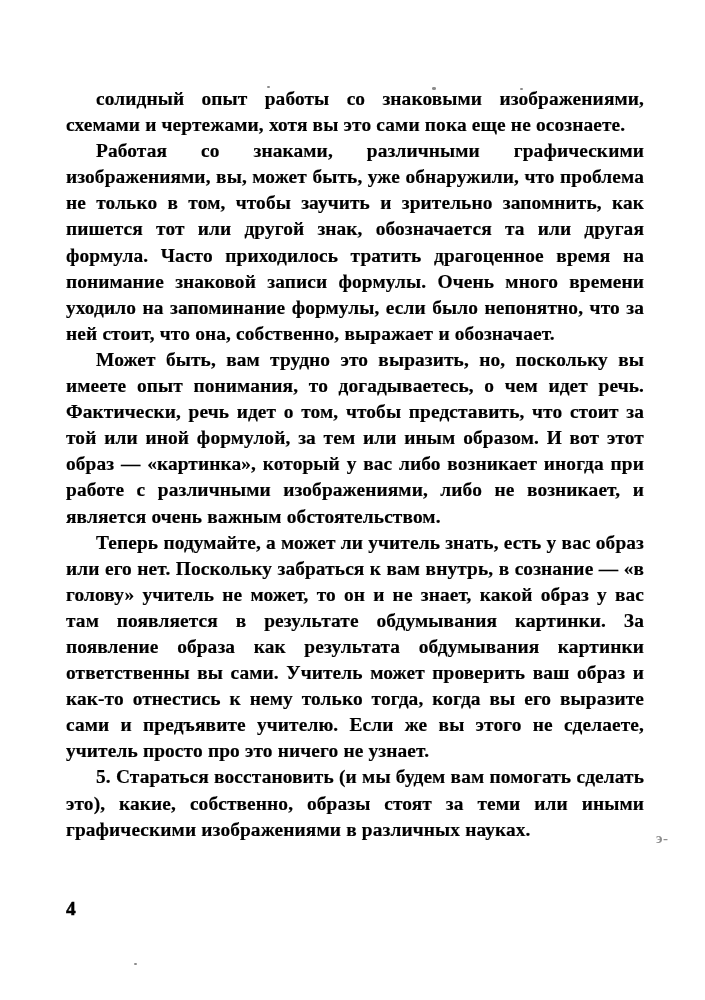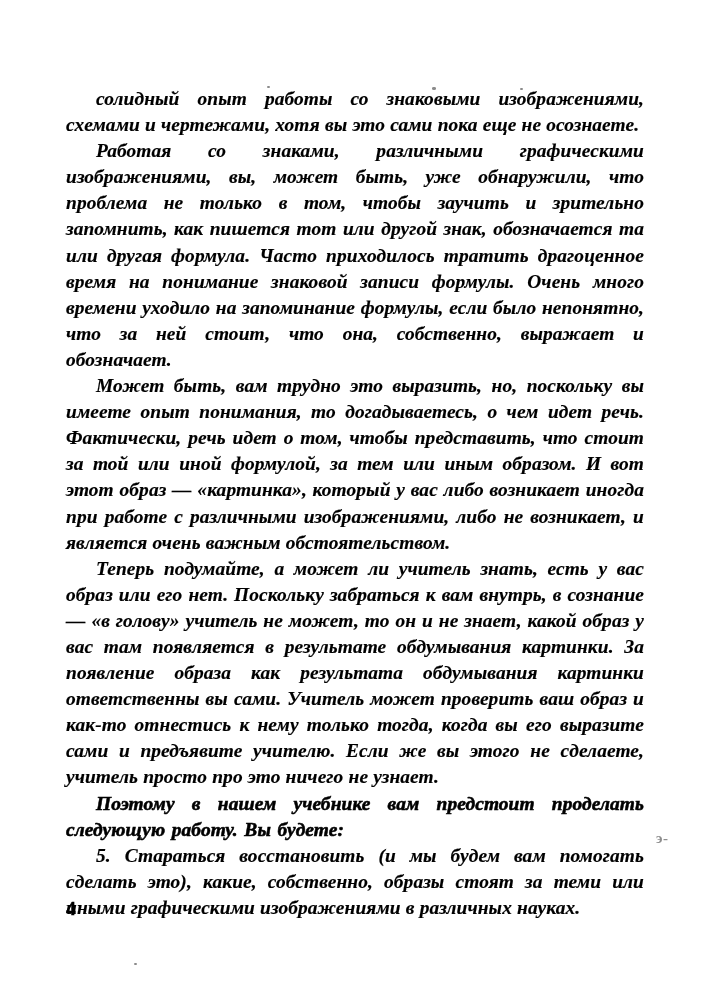--- a/index.html
+++ b/index.html
@@ -31,21 +31,20 @@
   .para {
     margin: 0;
     text-align: justify;
     text-justify: inter-word;
     font-size: 19.4px;
     line-height: 26.1px;
     letter-spacing: 0.1px;
     word-spacing: 0.2px;
     font-weight: 700;
     hyphens: manual;
-    font-style: italic;
   }
 
   
   .para {
     -webkit-text-stroke: 0.16px #000;
   }
 
   .para.indent {
     text-indent: 30px;
   }
@@ -95,21 +94,20 @@
 </head>
 <body>
 
 <div id="page">
 
   <div id="text-column">
     <p class="para indent no-stretch">солидный опыт работы со знаковыми изображениями, схемами и чертежами, хотя вы это сами пока еще не осознаете.</p>
     <p class="para indent no-stretch">Работая со знаками, различными графическими изображениями, вы, может быть, уже обнаружили, что проблема не только в том, чтобы заучить и зрительно запомнить, как пишется тот или другой знак, обозначается та или другая формула. Часто приходилось тратить драгоценное время на понимание знаковой записи формулы. Очень много времени уходило на запоминание формулы, если было непонятно, что за ней стоит, что она, собственно, выражает и обозначает.</p>
     <p class="para indent no-stretch">Может быть, вам трудно это выразить, но, поскольку вы имеете опыт понимания, то догадываетесь, о чем идет речь. Фактически, речь идет о том, чтобы представить, что стоит за той или иной формулой, за тем или иным образом. И вот этот образ — «картинка», который у вас либо возникает иногда при работе с различными изображениями, либо не возникает, и является очень важным обстоятельством.</p>
     <p class="para indent no-stretch">Теперь подумайте, а может ли учитель знать, есть у вас образ или его нет. Поскольку забраться к вам внутрь, в сознание — «в голову» учитель не может, то он и не знает, какой образ у вас там появляется в результате обдумывания картинки. За появление образа как результата обдумывания картинки ответственны вы сами. Учитель может проверить ваш образ и как-то отнестись к нему только тогда, когда вы его выразите сами и предъявите учителю. Если же вы этого не сделаете, учитель просто про это ничего не узнает.</p>
-    <p class="para indent extra-bold no-stretch">Поэтому в нашем учебнике вам предстоит проделать следующую работу. Вы будете:</p>
     <p class="para indent no-stretch">5. Стараться восстановить (и мы будем вам помогать сделать это), какие, собственно, образы стоят за теми или иными графическими изображениями в различных науках.</p>
   </div>
 
   <div id="page-number">4</div>
 
   <div class="ghost" style="left:656px; top:830px;">э-</div>
 
   <div class="speck" style="left:267px; top:86px; width:3px; height:2px;"></div>
   <div class="speck" style="left:432px; top:87px; width:4px; height:3px;"></div>
   <div class="speck" style="left:520px; top:88px; width:3px; height:2px;"></div>

